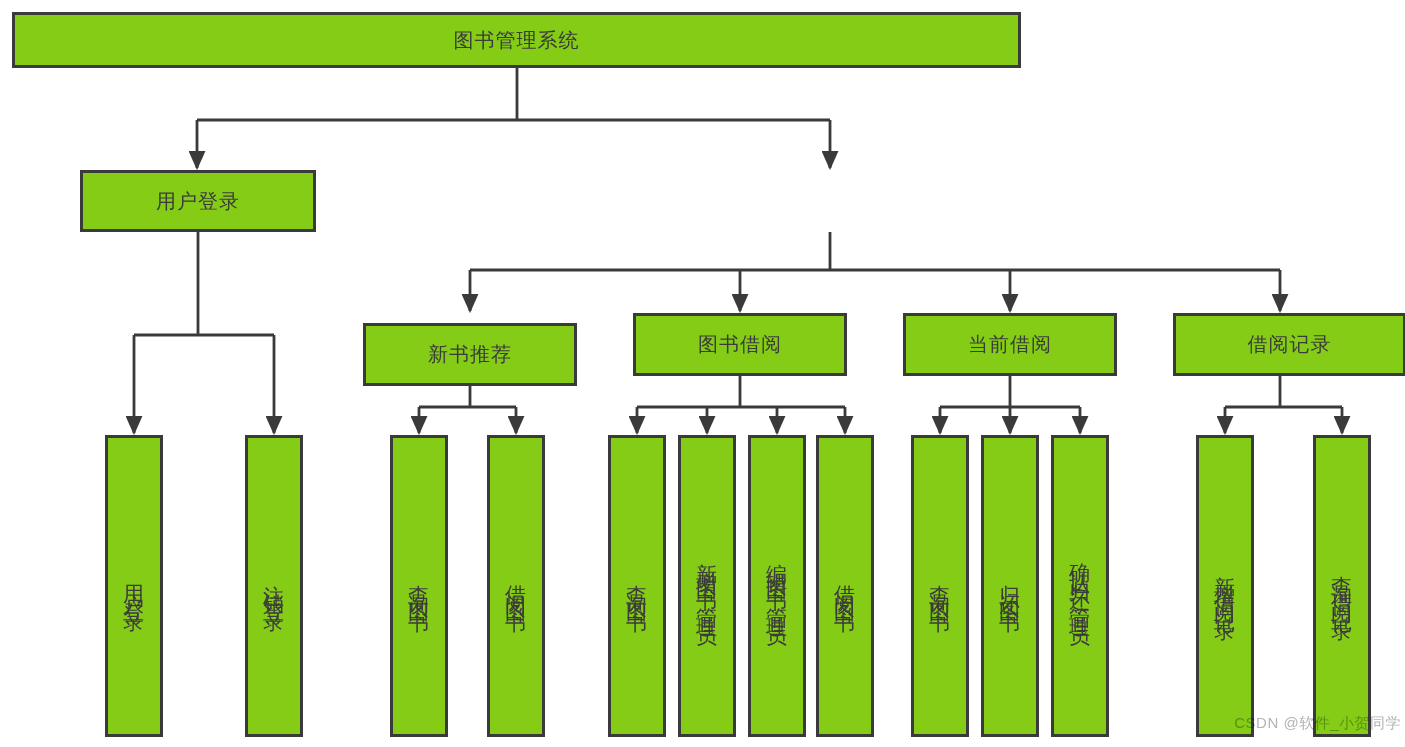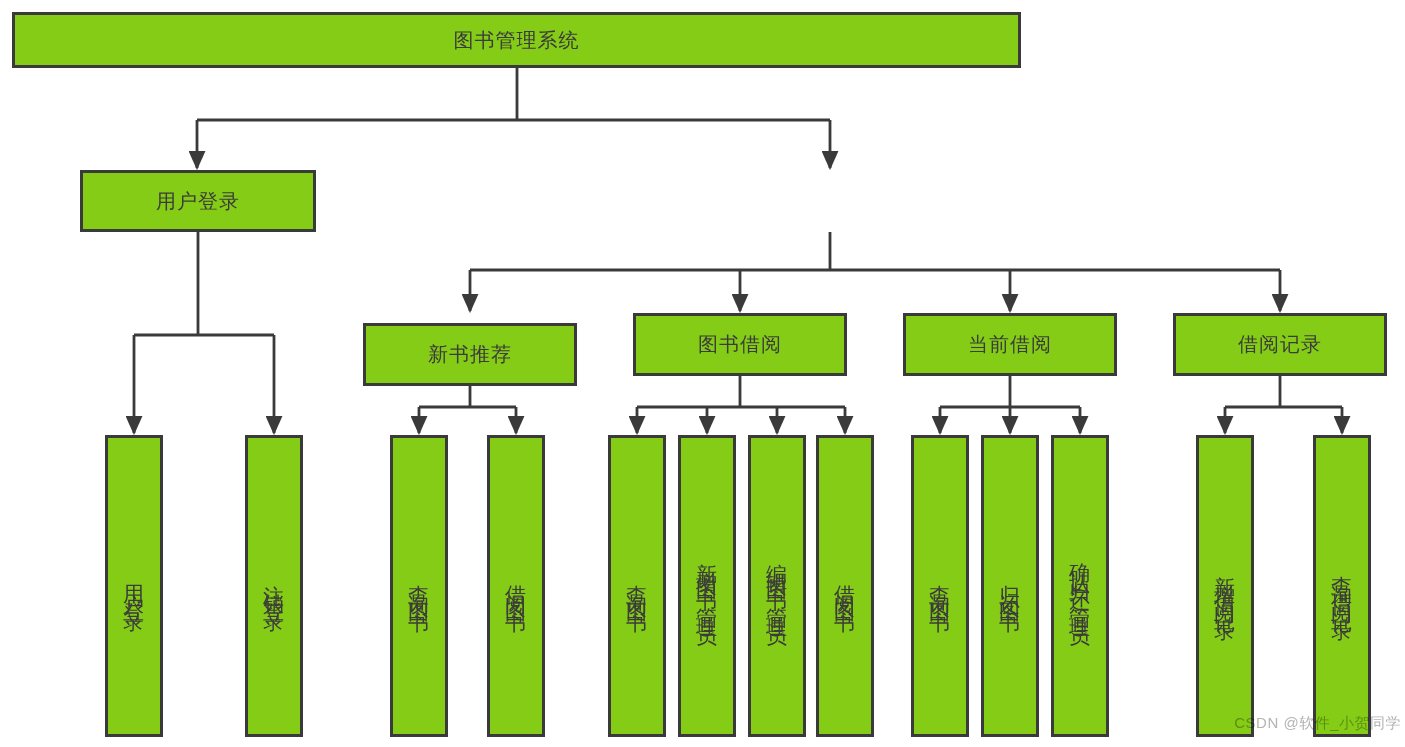--- a/index.html
+++ b/index.html
@@ -113,21 +113,21 @@
     </g>
   </svg>
 
   <div class="node h" style="left:12px; top:12px; width:1009px; height:56px;">图书管理系统</div>
 
   <div class="node h" style="left:80px; top:170px; width:236px; height:62px;">用户登录</div>
 
   <div class="node h" style="left:363px; top:313px; width:214px; height:63px;margin-top:10px;">新书推荐</div>
   <div class="node h" style="left:903px; top:313px; width:214px; height:63px;">当前借阅</div>
   <div class="node h" style="left:633px; top:313px; width:214px; height:63px;">图书借阅</div>
-  <div class="node h" style="left:1173px; top:313px; width:214px; height:63px;">借阅记录</div>
+  <div class="node h" style="left:1173px; top:313px; width:233px; height:63px;">借阅记录</div>
 
   <div class="node v" style="left:105px; top:435px; width:58px; height:302px;">用户登录</div>
   <div class="node v" style="left:245px; top:435px; width:58px; height:302px;">注销登录</div>
 
   <div class="node v" style="left:390px; top:435px; width:58px; height:302px;">查询图书</div>
   <div class="node v" style="left:487px; top:435px; width:58px; height:302px;">借阅图书</div>
 
   <div class="node v" style="left:608px; top:435px; width:58px; height:302px;">查询图书</div>
   <div class="node v" style="left:678px; top:435px; width:58px; height:302px;">新增图书（管理员）</div>
   <div class="node v" style="left:748px; top:435px; width:58px; height:302px;">编辑图书（管理员）</div>

